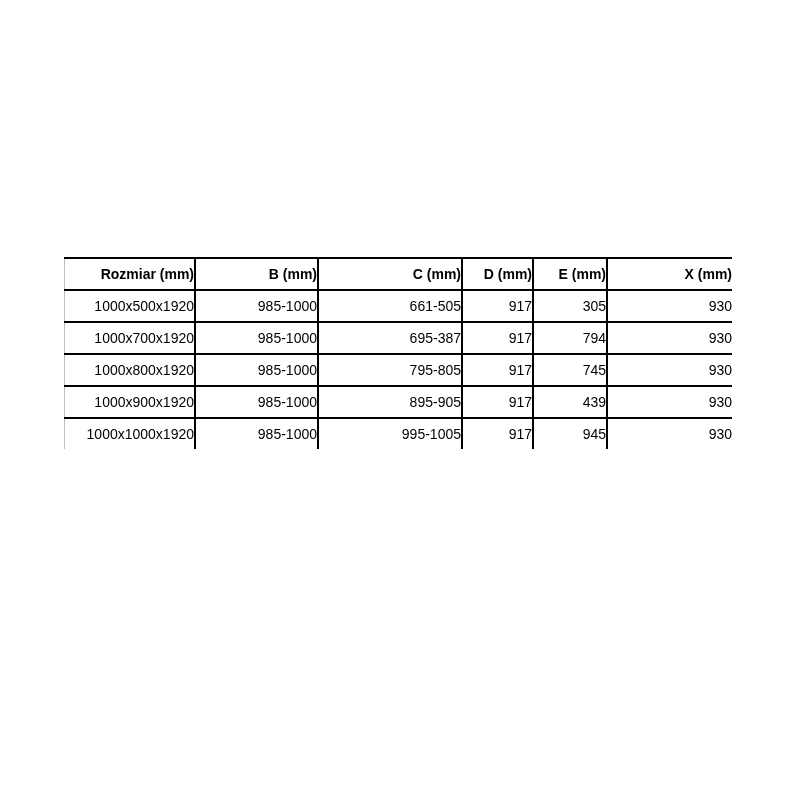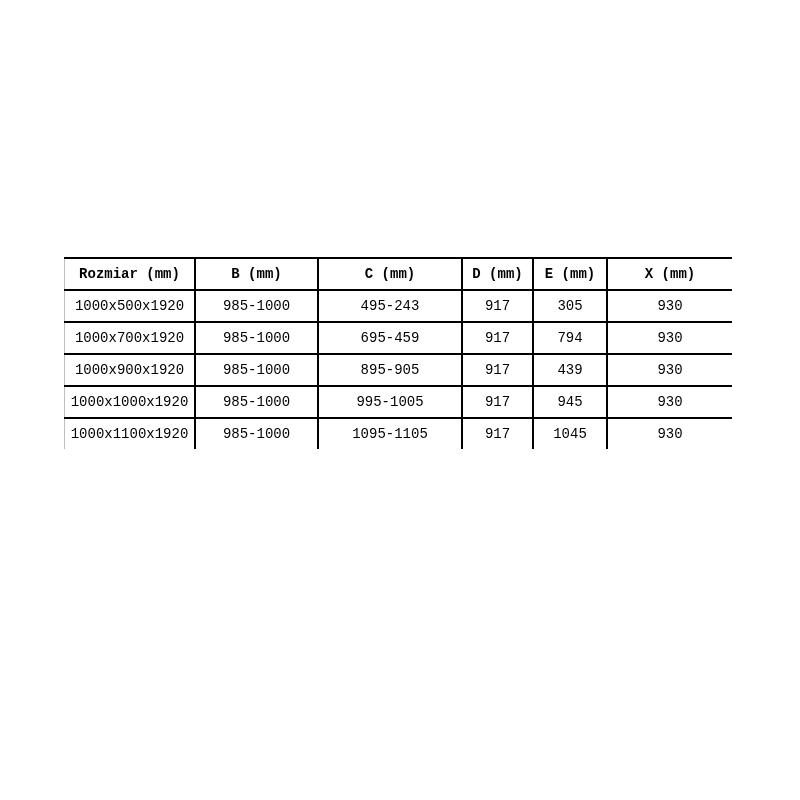--- a/index.html
+++ b/index.html
@@ -21,32 +21,31 @@
   }
   table.dim-table {
     border-collapse: collapse;
     table-layout: fixed;
   }
   table.dim-table th,
   table.dim-table td {
     padding: 0;
     margin: 0;
     height: 30px;
-    text-align: center;
+    text-align: right;
     vertical-align: middle;
     font-size: 14px;
     line-height: 30px;
     color: #000000;
     border-top: 2px solid #000000;
     border-left: 2px solid #000000;
     border-right: none;
     border-bottom: none;
     white-space: nowrap;
     overflow: hidden;
-    font-family: Liberation Mono, monospace;
   }
   table.dim-table th {
     font-weight: bold;
   }
   
   table.dim-table th:first-child,
   table.dim-table td:first-child {
     border-left: 1px solid #bfbfbf;
   }
   .col0 { width: 129px; }
@@ -68,52 +67,52 @@
           <th class="col2">C (mm)</th>
           <th class="col3">D (mm)</th>
           <th class="col4">E (mm)</th>
           <th class="col5">X (mm)</th>
         </tr>
     </thead>
     <tbody>
         <tr>
           <td class="col0">1000x500x1920</td>
           <td class="col1">985-1000</td>
-          <td class="col2">495-243</td>
+          <td class="col2">661-505</td>
           <td class="col3">917</td>
           <td class="col4">305</td>
           <td class="col5">930</td>
         </tr>
         <tr>
           <td class="col0">1000x700x1920</td>
           <td class="col1">985-1000</td>
-          <td class="col2">695-459</td>
+          <td class="col2">695-387</td>
           <td class="col3">917</td>
           <td class="col4">794</td>
+          <td class="col5">930</td>
+        </tr>
+        <tr>
+          <td class="col0">1000x800x1920</td>
+          <td class="col1">985-1000</td>
+          <td class="col2">795-805</td>
+          <td class="col3">917</td>
+          <td class="col4">745</td>
           <td class="col5">930</td>
         </tr>
         <tr>
           <td class="col0">1000x900x1920</td>
           <td class="col1">985-1000</td>
           <td class="col2">895-905</td>
           <td class="col3">917</td>
           <td class="col4">439</td>
           <td class="col5">930</td>
         </tr>
         <tr>
           <td class="col0">1000x1000x1920</td>
           <td class="col1">985-1000</td>
           <td class="col2">995-1005</td>
           <td class="col3">917</td>
           <td class="col4">945</td>
           <td class="col5">930</td>
         </tr>
-        <tr>
-          <td class="col0">1000x1100x1920</td>
-          <td class="col1">985-1000</td>
-          <td class="col2">1095-1105</td>
-          <td class="col3">917</td>
-          <td class="col4">1045</td>
-          <td class="col5">930</td>
-        </tr>
       </tbody>
   </table>
 </div>
 
 </body></html>

